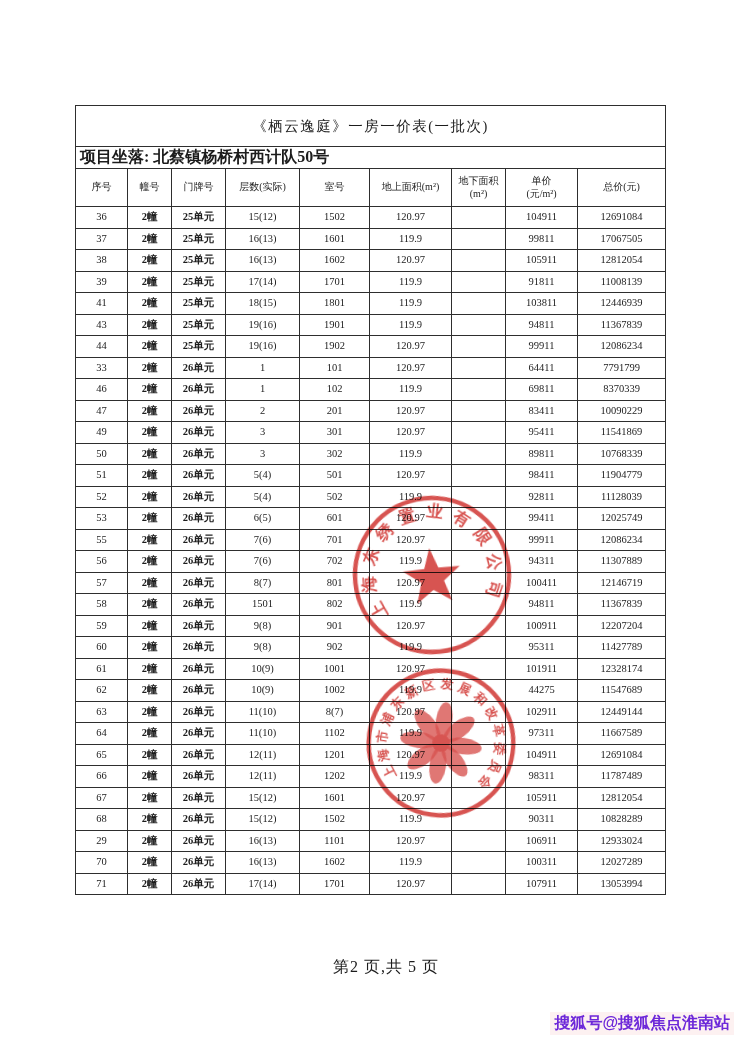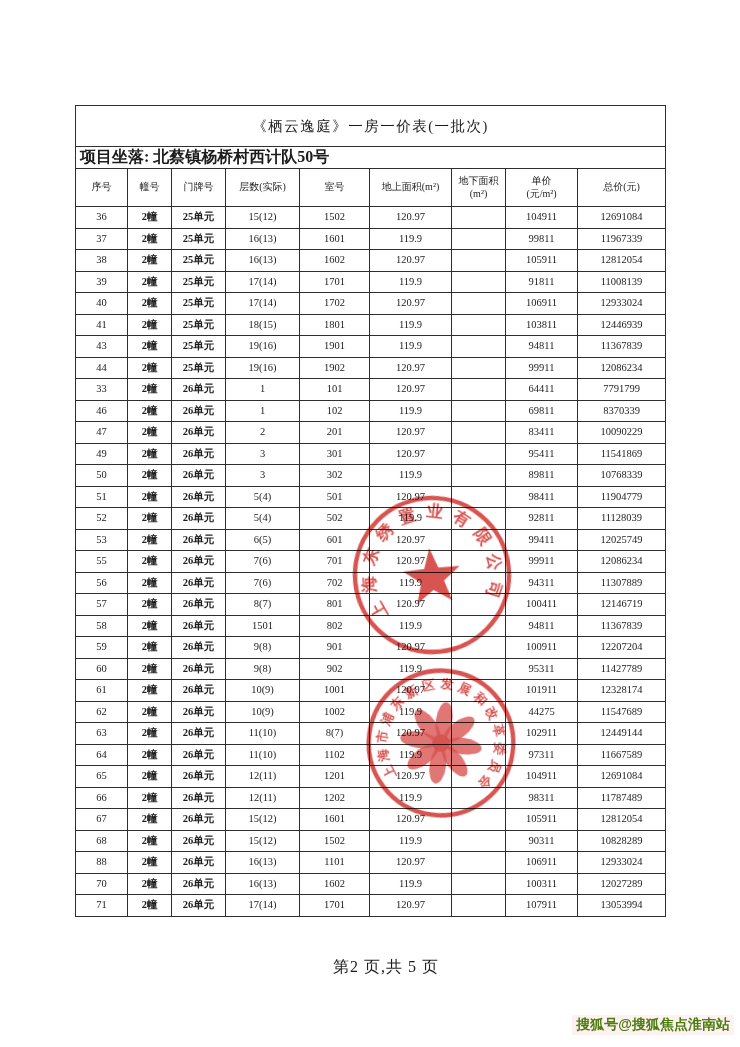--- a/index.html
+++ b/index.html
@@ -14,21 +14,21 @@
     padding:0; overflow:hidden;
   }
   tr.title-row td { height:40px; font-size:14.5px; letter-spacing:1.5px; font-weight:500;text-align:center; }
   tr.loc-row td { height:20px; font-size:16px; font-weight:700; text-align:left; padding-left:4px; }
   tr.header-row th { height:37px; font-size:10px; font-weight:400; white-space:pre-line; line-height:1.25; }
   tbody td { height:20.5px; font-size:10.5px; line-height:1.1; }
   tbody td:nth-child(2), tbody td:nth-child(3) { font-weight:700; }
   .footer { position:absolute; top:957px; left:16px; width:100%; text-align:center; font-size:16px; letter-spacing:1px; }
   .watermark {
     position:absolute; right:6px; bottom:12px; font-family:"Liberation Sans","DejaVu Sans",sans-serif;
-    font-size:14px; font-weight:600; color:#4d7c0f; background:rgba(253,238,238,.85); padding:1px 4px;
+    font-size:16px; font-weight:600; color:#6d28d9; background:rgba(253,238,238,.85); padding:1px 4px;
   }
   .stamp { position:absolute; mix-blend-mode:multiply; opacity:.82; filter:blur(.3px); }
   .stamp1 { left:347px; top:490px; transform:rotate(-6deg); }
   .stamp2 { left:358px; top:660px; transform:rotate(8deg); }
   .seal-ring { fill:none; stroke:var(--seal,#cf2e2a); stroke-width:4.5; }
   .seal-text { fill:var(--seal,#cf2e2a); font-family:"Liberation Sans","DejaVu Sans",sans-serif; font-weight:600; }
   .seal-text-1 { font-size:16.5px; letter-spacing:9px; }
   .seal-text-2 { font-size:13px; letter-spacing:4.5px; }
   .seal-fill { fill:var(--seal,#cf2e2a); }
   .petal { fill:var(--seal,#cf2e2a); opacity:.8; }
@@ -86,21 +86,21 @@
           </tr>
           <tr>
             <td>37</td>
             <td>2幢</td>
             <td>25单元</td>
             <td>16(13)</td>
             <td>1601</td>
             <td>119.9</td>
             <td></td>
             <td>99811</td>
-            <td>11967339</td>
+            <td>17067505</td>
           </tr>
           <tr>
             <td>38</td>
             <td>2幢</td>
             <td>25单元</td>
             <td>16(13)</td>
             <td>1602</td>
             <td>120.97</td>
             <td></td>
             <td>105911</td>
@@ -111,31 +111,20 @@
             <td>2幢</td>
             <td>25单元</td>
             <td>17(14)</td>
             <td>1701</td>
             <td>119.9</td>
             <td></td>
             <td>91811</td>
             <td>11008139</td>
           </tr>
           <tr>
-            <td>40</td>
-            <td>2幢</td>
-            <td>25单元</td>
-            <td>17(14)</td>
-            <td>1702</td>
-            <td>120.97</td>
-            <td></td>
-            <td>106911</td>
-            <td>12933024</td>
-          </tr>
-          <tr>
             <td>41</td>
             <td>2幢</td>
             <td>25单元</td>
             <td>18(15)</td>
             <td>1801</td>
             <td>119.9</td>
             <td></td>
             <td>103811</td>
             <td>12446939</td>
           </tr>
@@ -397,21 +386,21 @@
             <td>2幢</td>
             <td>26单元</td>
             <td>15(12)</td>
             <td>1502</td>
             <td>119.9</td>
             <td></td>
             <td>90311</td>
             <td>10828289</td>
           </tr>
           <tr>
-            <td>88</td>
+            <td>29</td>
             <td>2幢</td>
             <td>26单元</td>
             <td>16(13)</td>
             <td>1101</td>
             <td>120.97</td>
             <td></td>
             <td>106911</td>
             <td>12933024</td>
           </tr>
           <tr>

